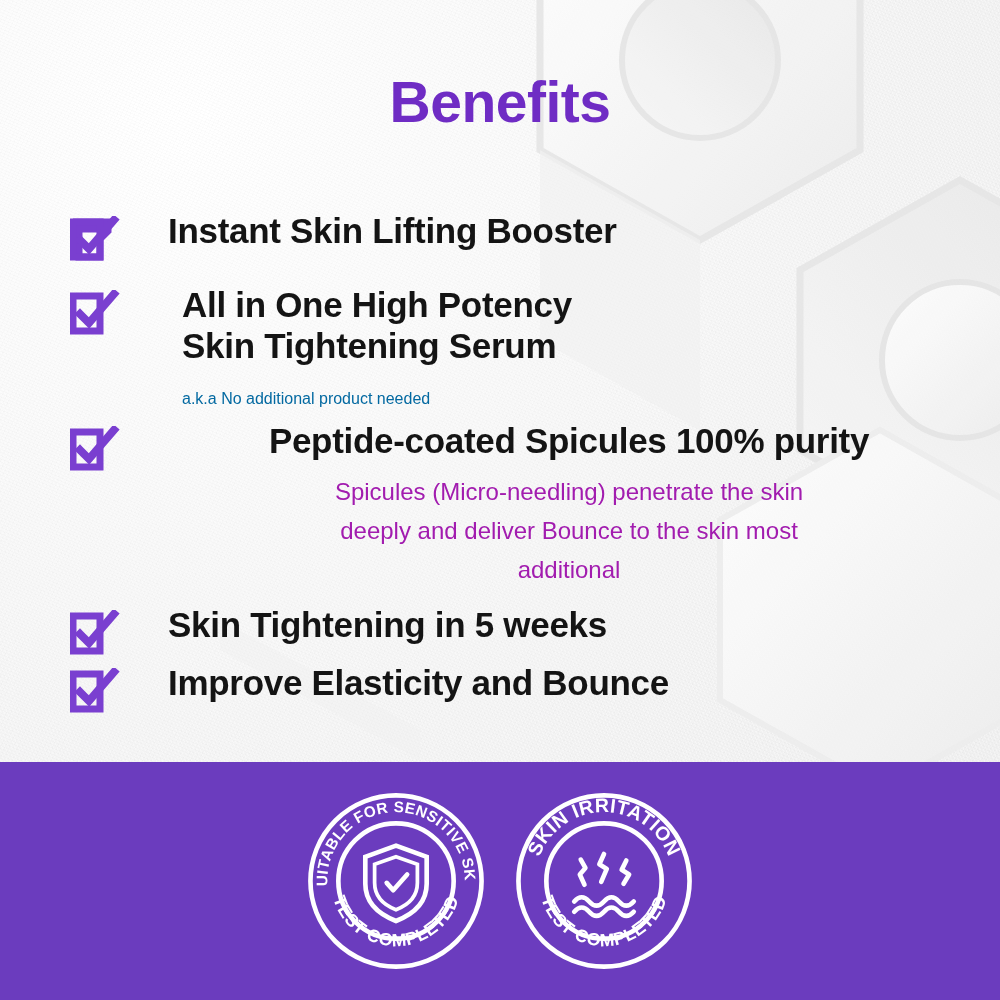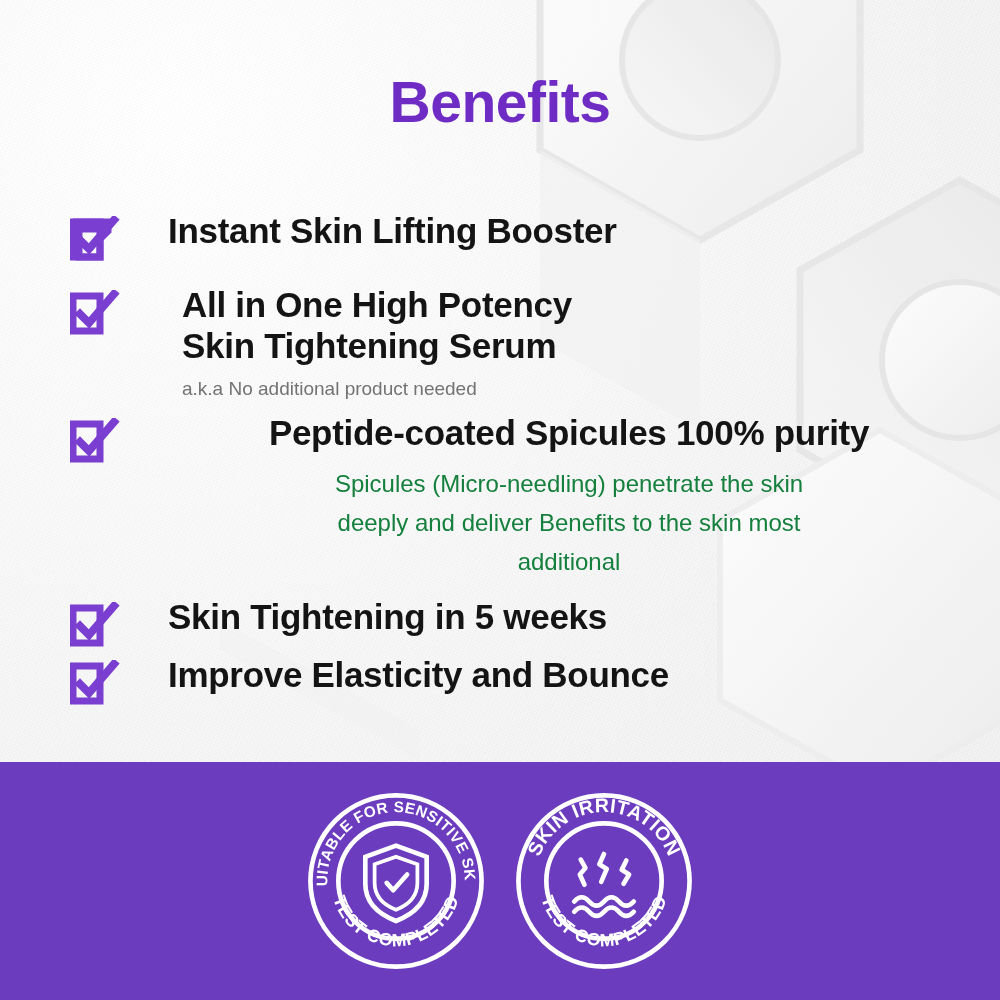--- a/index.html
+++ b/index.html
@@ -89,30 +89,30 @@
     padding-right: 30px;
   }
   .benefit-heading {
     font-size: 35px;
     font-weight: bold;
     color: #141414;
     line-height: 1.18;
     letter-spacing: -0.3px;
   }
   .benefit-sub {
-    font-size: 19px;
+    font-size: 16px;
     font-weight: normal;
-    color: #737373;
+    color: #0369a1;
     line-height: 1.45;
-    margin-top: 8px;
+    margin-top: 20px;
   }
   .benefit-desc {
     font-size: 24px;
     font-weight: normal;
-    color: #15803d;
+    color: #a21caf;
     line-height: 1.62;
     margin-top: 12px;
   }
 
   .row-gap-1 { margin-bottom: 18px; margin-top: 42px; }
   .row-gap-2 { margin-bottom: 10px; gap: 14px; }
   .row-gap-3 { margin-bottom: 14px; text-align: center; }
   .row-gap-4 { margin-bottom: 2px; }
 
   
@@ -203,21 +203,21 @@
       <div class="check-cell">
         <svg class="check-icon" viewBox="0 0 50 50">
           <path d="M3,6 H30 V41 H3 Z" fill="none" stroke="#7a3fd0" stroke-width="7"></path>
           <path d="M10,24 L19,33 L44,4" fill="none" stroke="#7a3fd0" stroke-width="8" stroke-linecap="square"></path>
         </svg>
       </div>
       <div class="benefit-body">
         <div class="benefit-heading">Peptide-coated Spicules 100% purity</div>
         <div class="benefit-desc">
           <div>Spicules (Micro-needling) penetrate the skin</div>
-          <div>deeply and deliver Benefits to the skin most</div>
+          <div>deeply and deliver Bounce to the skin most</div>
           <div>additional</div>
         </div>
       </div>
     </div>
 
     <div class="benefit-row row-gap-4">
       <div class="check-cell">
         <svg class="check-icon" viewBox="0 0 50 50">
           <path d="M3,6 H30 V41 H3 Z" fill="none" stroke="#7a3fd0" stroke-width="7"></path>
           <path d="M10,24 L19,33 L44,4" fill="none" stroke="#7a3fd0" stroke-width="8" stroke-linecap="square"></path>

